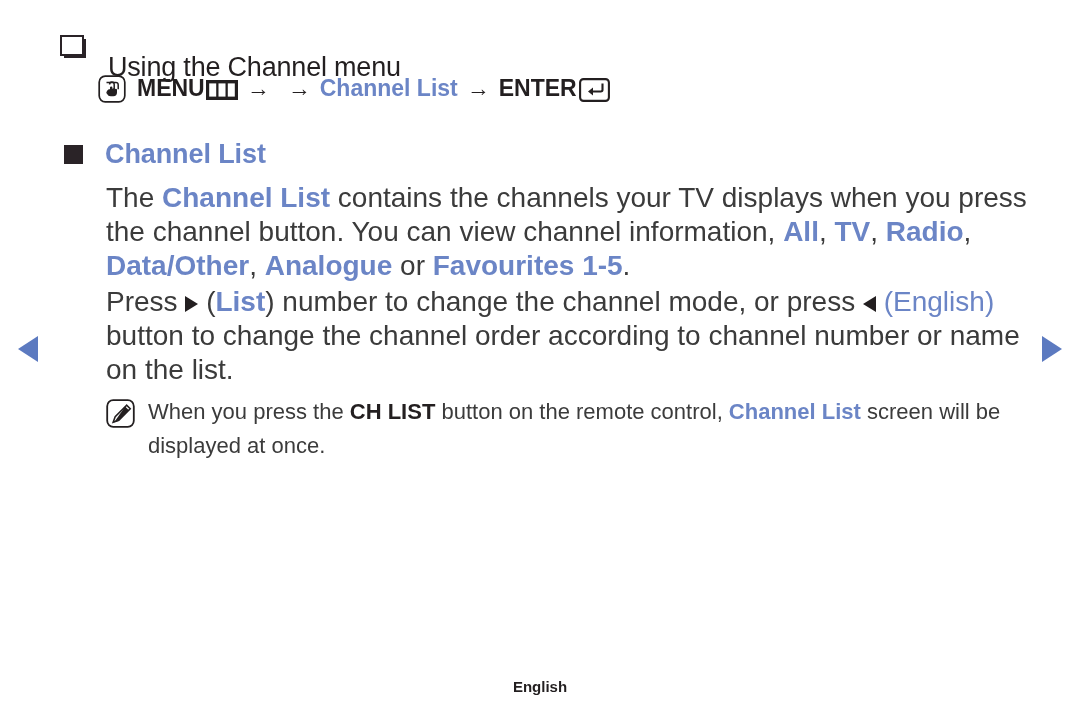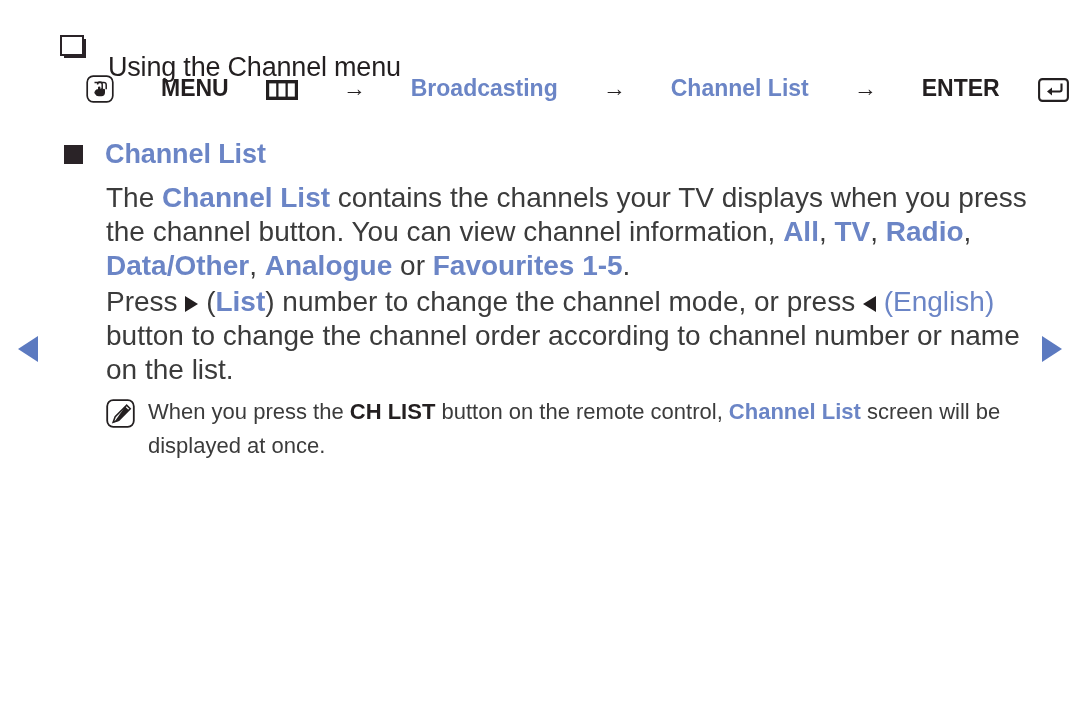--- a/index.html
+++ b/index.html
@@ -63,29 +63,28 @@
     font-weight: normal;
     letter-spacing: -0.2px;
     color: #231f20;
     white-space: nowrap;
     margin-top: 44px;
   }
 
   
   .breadcrumb {
     position: absolute;
-    left: 86px;
+    left: 98px;
     top: 74px;
     display: flex;
     align-items: center;
     font-size: 23px;
     font-weight: bold;
     white-space: nowrap;
     color: #231f20;
-    gap: 36px;
   }
   .arrow-sep {
     color: #231f20;
     font-weight: normal;
     font-size: 23px;
     margin: 0 9px;
     line-height: 1;
   }
   .bc-blue { color: #6b85c6; }
 
@@ -261,21 +260,20 @@
     <span class="icon-menugrid">
       <svg viewBox="0 0 32 20" width="32" height="20" aria-hidden="true">
         <rect x="0" y="0" width="32" height="20" fill="#231f20"></rect>
         <rect x="3.2" y="3.4" width="7.0" height="13.2" fill="#ffffff"></rect>
         <rect x="12.5" y="3.4" width="7.0" height="13.2" fill="#ffffff"></rect>
         <rect x="21.8" y="3.4" width="7.0" height="13.2" fill="#ffffff"></rect>
       </svg>
     </span>
 
     <span class="arrow-sep">→</span>
-    <span class="bc-blue">Broadcasting</span>
     <span class="arrow-sep">→</span>
     <span class="bc-blue">Channel List</span>
     <span class="arrow-sep">→</span>
     <span>ENTER</span>
 
     <span class="icon-enterkey">
       <svg viewBox="0 0 31 24" width="31" height="24" aria-hidden="true">
         <rect x="1.1" y="1.1" width="28.8" height="21.8" rx="3.4" ry="3.4" fill="#ffffff" stroke="#231f20" stroke-width="2.1"></rect>
         <path d="M23.5 5.6 v6.2 a1.7 1.7 0 0 1 -1.7 1.7 h-10.0" fill="none" stroke="#231f20" stroke-width="2.1"></path>
         <path d="M14.0 9.4 l-5.0 4.1 l5.0 4.1 z" fill="#231f20"></path>
@@ -305,14 +303,15 @@
       </svg>
     </span>
     <span class="note-text">
       <span>When you press the </span><span class="dark-bold">CH LIST</span><span> button on the remote control, </span><span class="blue-bold">Channel List</span><span> screen will be displayed at once.</span>
     </span>
   </div>
 
   <div class="nav-arrow nav-prev"></div>
   <div class="nav-arrow nav-next"></div>
 
+  <div class="footer">English</div>
 
 </div>
 
 </body></html>

